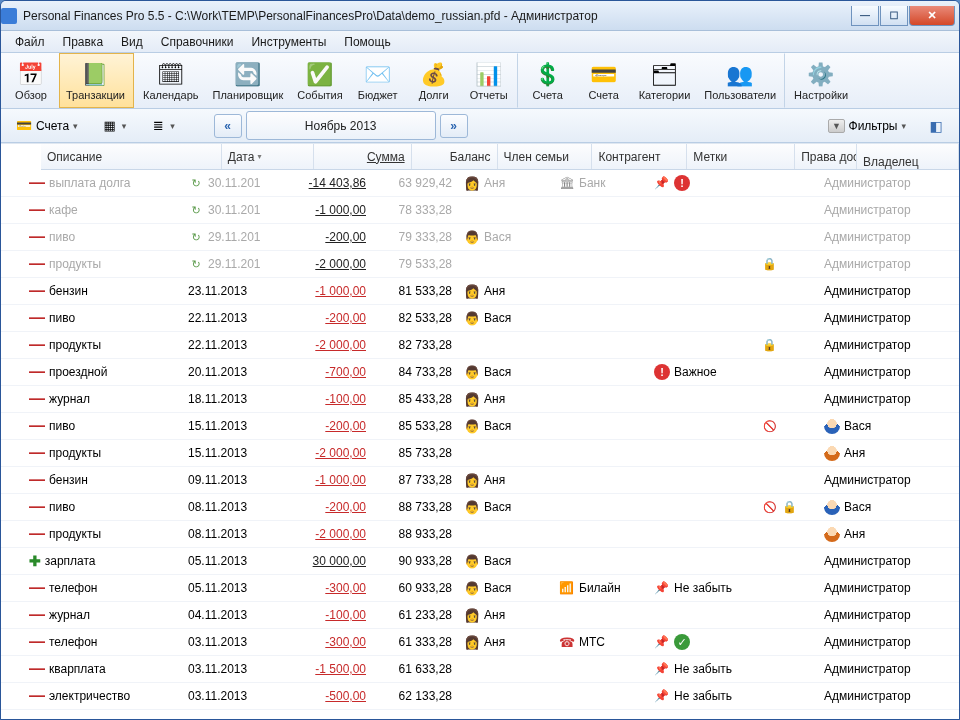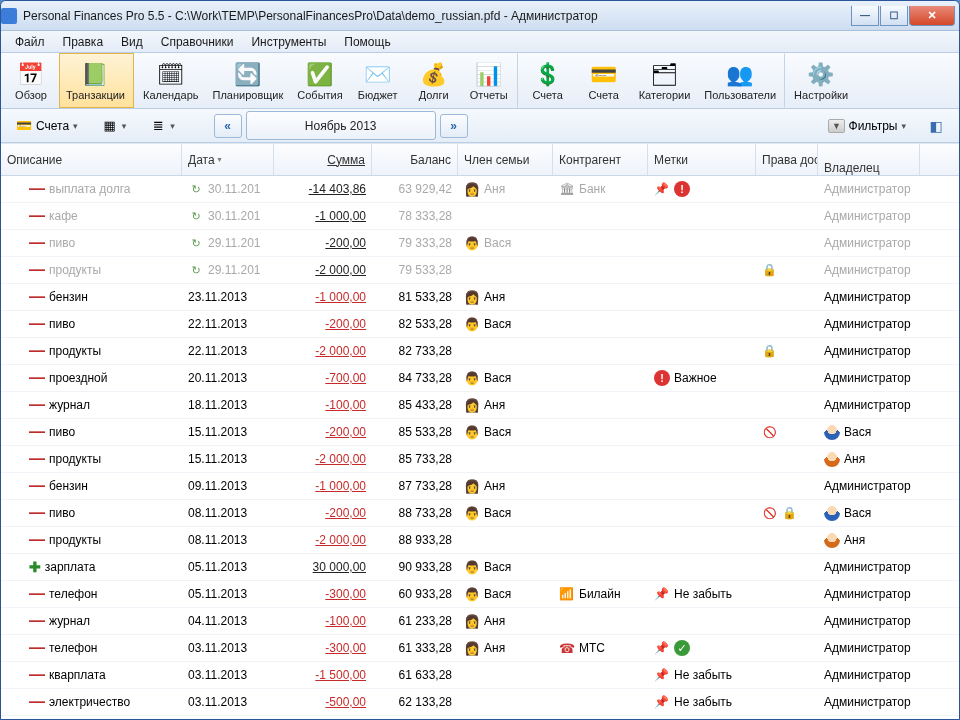--- a/index.html
+++ b/index.html
@@ -24,21 +24,21 @@
 .tbtn .tlabel { font-size: 11px; color: #222; }
 .subbar { height: 34px; background: linear-gradient(#f5f9fd,#e5edf7); border-bottom: 1px solid #b9cde4; display: flex; align-items: center; padding: 0 8px; gap: 10px; }
 .sbtn { display: flex; align-items: center; gap: 4px; padding: 3px 6px; border: 1px solid transparent; border-radius: 3px; }
 .sbtn .caret { font-size: 9px; color: #555; }
 .sb-spacer { width: 12px; }
 .navbox { display: flex; align-items: center; gap: 4px; }
 .navbtn { width: 28px; height: 24px; background: linear-gradient(#fcfdff,#e3ecf7); border: 1px solid #9db8d8; border-radius: 3px; display: flex; align-items: center; justify-content: center; color: #2a64b0; font-weight: bold; }
 .periodbox { height: 29px; min-width: 190px; background: linear-gradient(#fdfdfe,#ecf2fa); border: 1px solid #9db8d8; border-radius: 3px; display: flex; align-items: center; justify-content: center; color: #222; }
 .right { margin-left: auto; display: flex; align-items: center; gap: 8px; text-align: center; }
 .gridwrap { position: relative; height: 576px; background: #fff; border-top: 1px solid #dfe7f1; }
-.gridhead { display: flex; height: 32px; background: linear-gradient(#fdfdfe,#eef3fa); border-bottom: 1px solid #c9d7e8; color: #333; }
+.gridhead { display: flex; height: 26px; background: linear-gradient(#fdfdfe,#eef3fa); border-bottom: 1px solid #c9d7e8; color: #333; margin-left: 40px; }
 .gh { border-right: 1px solid #d6e0ed; display: flex; align-items: center; padding: 0 6px; overflow: hidden; white-space: nowrap; }
 .gh.sort::after { content: "▾"; font-size: 8px; color: #7a7a7a; margin-left: 3px; }
 .c-desc{width:181px;} .c-date{width:92px;} .c-sum{width:98px;justify-content:flex-end;text-decoration:underline;} .c-bal{width:86px;justify-content:flex-end;} .c-fam{width:95px;} .c-ctr{width:95px;} .c-tag{width:108px;} .c-acc{width:62px;} .c-own{width:102px;align-items:flex-end;}
 .gridbody { height: 552px; overflow-y: scroll; overflow-x: hidden; }
 .row { display: flex; height: 27px; align-items: center; border-bottom: 1px solid #f0f3f8; }
 .row.future { color: #a9a9a9; }
 .cell { padding: 0 6px; overflow: hidden; white-space: nowrap; display: flex; align-items: center; gap: 4px; }
 .cell.num { justify-content: flex-end; }
 .neg { color: #c72a2a; }
 .pos { color: #222; }

